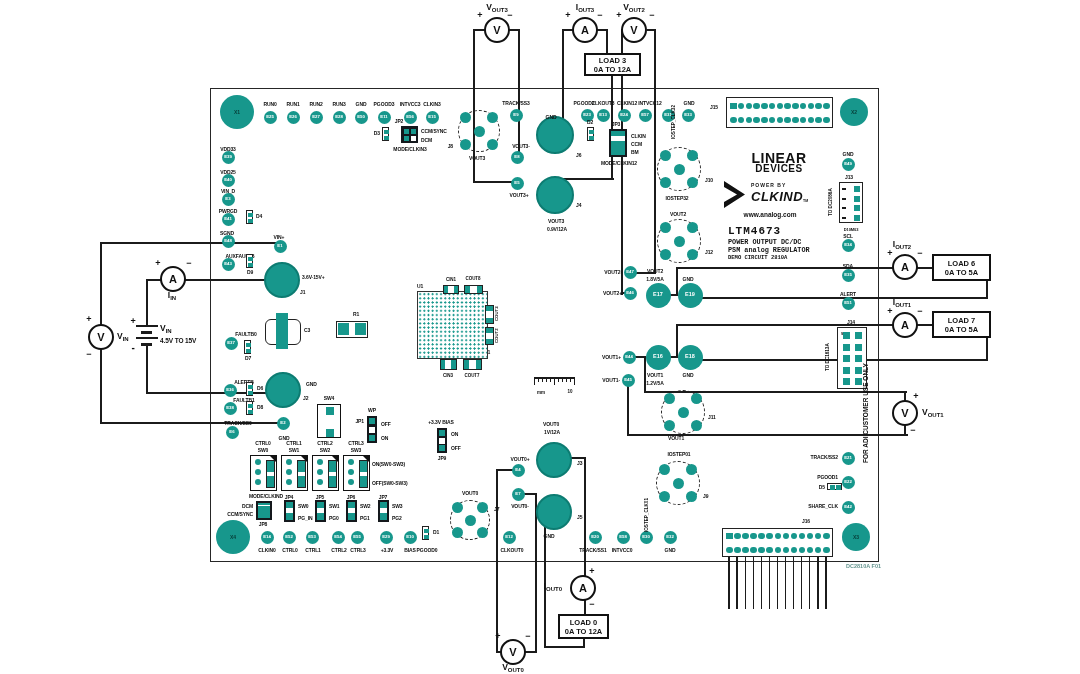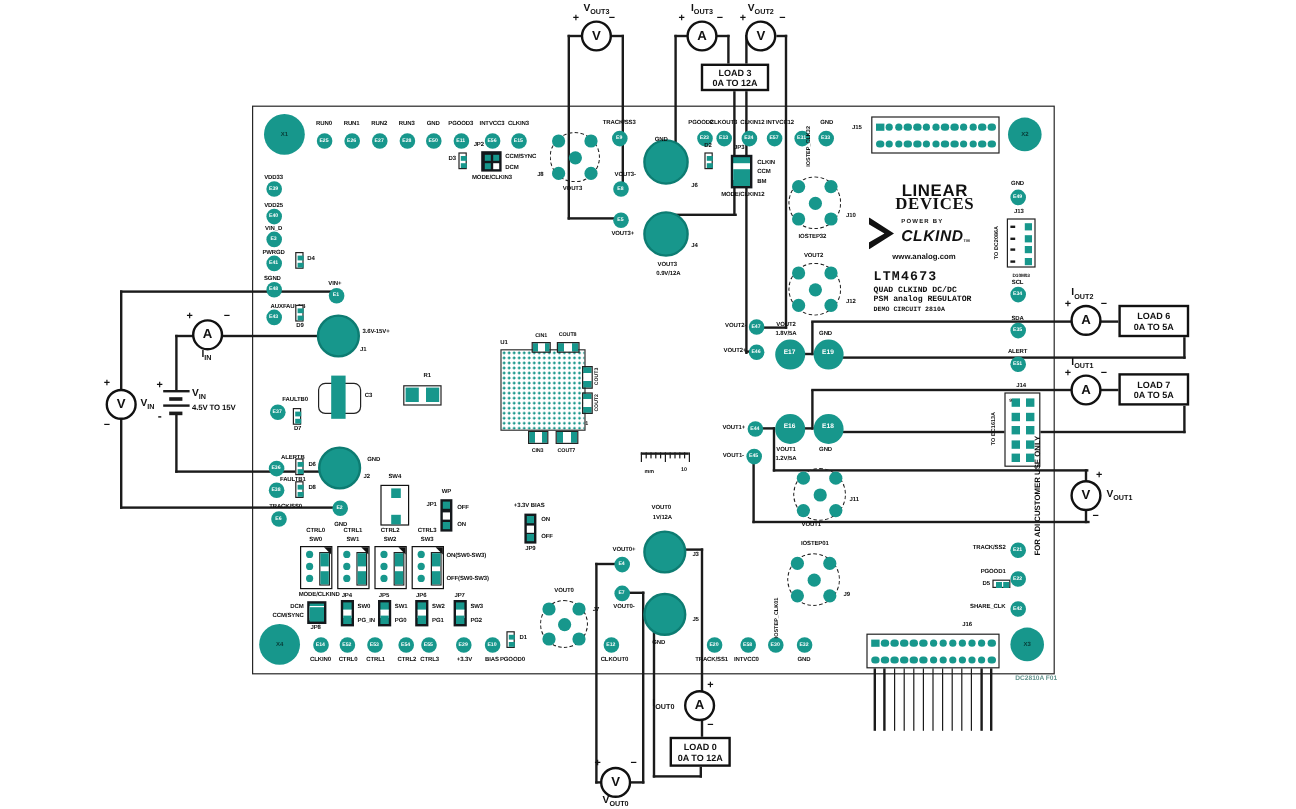--- a/index.html
+++ b/index.html
@@ -31,27 +31,27 @@
 </style>
 </head>
 <body>
 <div id="stage">
 
 <div id="board" style="left:210px;top:88px;width:667px;height:472px;"></div>
 
 <div class="abs" style="left:724px;top:181px;width:21px;height:27px;background:#111;
             clip-path:polygon(0 0,100% 50%,0 100%,0 78%,62% 50%,0 22%);"></div>
 <div class="brandtxt" style="left:779px;top:151px;transform:translateX(-50%);font-size:14px;font-weight:bold;letter-spacing:.5px;">LINEAR</div>
-<div class="brandtxt" style="left:779px;top:164px;transform:translateX(-50%);font-size:14px;font-weight:bold;letter-spacing:.5px;font-family:Liberation Serif, serif;">DEVICES</div>
+<div class="brandtxt" style="left:779px;top:164px;transform:translateX(-50%);font-size:10px;font-weight:bold;letter-spacing:.5px;">DEVICES</div>
 <div class="brandtxt" style="left:751px;top:183px;font-size:5px;font-weight:bold;letter-spacing:1px;">POWER BY</div>
 <div class="brandtxt" style="left:751px;top:190px;font-size:13px;font-weight:bold;font-style:italic;letter-spacing:.5px;">CLKIND</div>
 <div class="brandtxt" style="left:803px;top:200px;font-size:3.5px;font-weight:bold;">TM</div>
 <div class="brandtxt" style="left:770px;top:212px;transform:translateX(-50%);font-size:6.5px;font-weight:bold;">www.analog.com</div>
 <div class="brandtxt" style="left:728px;top:226px;font-size:11px;font-weight:bold;font-family:'Liberation Mono',monospace;letter-spacing:1px;">LTM4673</div>
-<div class="brandtxt" style="left:728px;top:239px;font-size:6.8px;font-weight:bold;font-family:'Liberation Mono',monospace;">QUAD CLKIND DC/DC</div>
+<div class="brandtxt" style="left:728px;top:239px;font-size:6.8px;font-weight:bold;font-family:'Liberation Mono',monospace;">POWER OUTPUT DC/DC</div>
 <div class="brandtxt" style="left:728px;top:247px;font-size:6.8px;font-weight:bold;font-family:'Liberation Mono',monospace;">PSM analog REGULATOR</div>
 <div class="brandtxt" style="left:728px;top:255px;font-size:5.5px;font-weight:bold;font-family:'Liberation Mono',monospace;">DEMO CIRCUIT 2810A</div>
 <div class="brandtxt" style="left:881px;top:564px;transform:translateX(-100%);font-size:5.5px;font-weight:bold;color:#63948e;">DC2810A F01</div>
 
 <div class="wire" style="left: 100px; top: 242px; width: 183px; height: 2px;"></div>
     <div class="wire" style="left: 100px; top: 242px; width: 2px; height: 182px;"></div>
     <div class="wire" style="left: 100px; top: 422px; width: 186px; height: 2px;"></div>
     <div class="wire" style="left: 146px; top: 279px; width: 2px; height: 47px;"></div>
     <div class="wire" style="left: 146px; top: 345px; width: 2px; height: 49px;"></div>
     <div class="wire" style="left: 146px; top: 279px; width: 139px; height: 2px;"></div>

